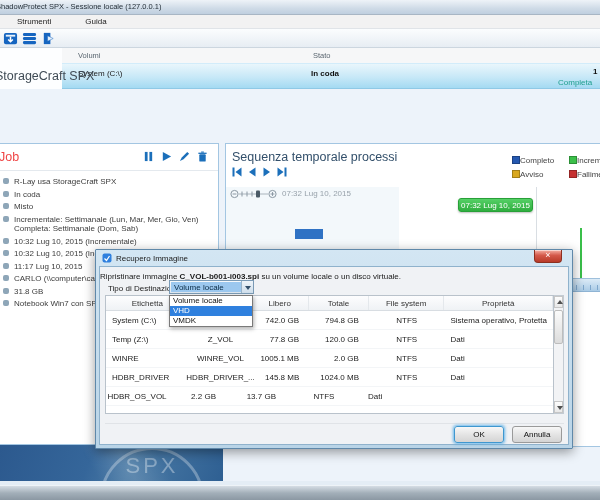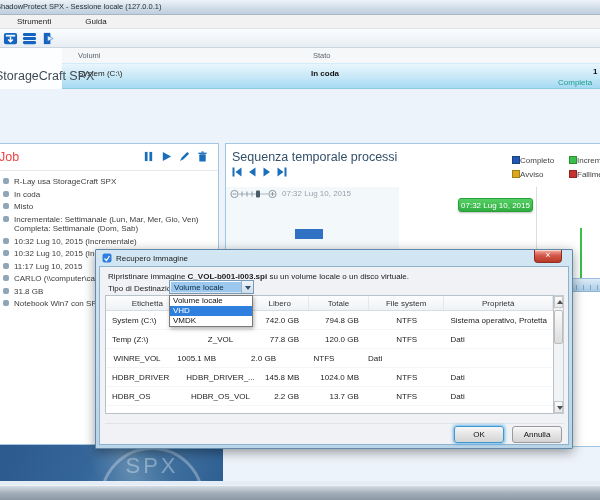--- a/index.html
+++ b/index.html
@@ -83,21 +83,21 @@
     box-shadow:0 3px 12px rgba(0,0,0,.4); }
   .dlg-titlebar { position:absolute; left:0; top:0; right:0; height:16px; }
   .dlg-title { position:absolute; left:6px; top:3px; display:flex; gap:4px; align-items:center;
     font-size:8px; color:#1a1a1a; }
   .dlg-close { position:absolute; right:10px; top:0; width:28px; height:13px;
     background:linear-gradient(#f6b2a6,#d4594a 45%,#b83a28); border:1px solid #8c2f1f; border-top:none;
     border-radius:0 0 4px 4px; color:#fff; font-size:9px; text-align:center; line-height:11px;
     box-shadow:inset 0 1px 0 rgba(255,255,255,.5); }
   .dlg-body { position:absolute; left:3px; right:3px; top:16px; bottom:3px;
     background:#f0f2f5; border:1px solid #8fb2cc; }
-  .dlg-msg { position:absolute; left:8px; top:5px; font-size:8px; color:#1a1a1a; white-space:nowrap; }
+  .dlg-msg { position:absolute; left:0; top:5px; font-size:8px; color:#1a1a1a; white-space:nowrap; }
   .dlg-dest-label { position:absolute; left:8px; top:17px; font-size:8px; color:#1a1a1a; }
   .combo { position:absolute; left:69px; top:13px; width:85px; height:14px;
     background:linear-gradient(#f7fafc,#dce6ee); border:1px solid #7a9ab5; }
   .combo-value { position:absolute; left:1px; top:1px; right:12px; bottom:1px;
     background:#9cc8ef; font-size:8px; color:#082a45; padding:1px 0 0 3px; }
   .combo-btn { position:absolute; right:0; top:0; width:12px; bottom:0;
     background:linear-gradient(#eef4f9,#cfdeeb); border-left:1px solid #9ab4c9; }
   .combo-arrow { position:absolute; left:3px; top:5px; width:0; height:0;
     border-left:3px solid transparent; border-right:3px solid transparent; border-top:4px solid #33506b; }
   .dropdown { position:absolute; left:69px; top:28px; width:84px; z-index:20;
@@ -379,36 +379,36 @@
             </div>
             <div class="vt-row">
               <span class="c0">Temp (Z:\)</span>
               <span class="c1">Z_VOL</span>
               <span class="c2">77.8 GB</span>
               <span class="c3">120.0 GB</span>
               <span class="c4">NTFS</span>
               <span class="c5">Dati</span>
             </div>
             <div class="vt-row">
+              <span class="c0">WINRE</span>
               <span class="c1">WINRE_VOL</span>
               <span class="c2">1005.1 MB</span>
               <span class="c3">2.0 GB</span>
               <span class="c4">NTFS</span>
               <span class="c5">Dati</span>
             </div>
             <div class="vt-row">
               <span class="c0">HDBR_DRIVER</span>
               <span class="c1">HDBR_DRIVER_...</span>
               <span class="c2">145.8 MB</span>
               <span class="c3">1024.0 MB</span>
               <span class="c4">NTFS</span>
               <span class="c5">Dati</span>
             </div>
             <div class="vt-row">
-              <span class="c0">HDBR_OS</span>
               <span class="c1">HDBR_OS_VOL</span>
               <span class="c2">2.2 GB</span>
               <span class="c3">13.7 GB</span>
               <span class="c4">NTFS</span>
               <span class="c5">Dati</span>
             </div>
             <div class="vt-row">
               <span class="c0">Q:\</span>
               <span class="c1">Q_VOL</span>
               <span class="c2">0.0 Byte</span>

